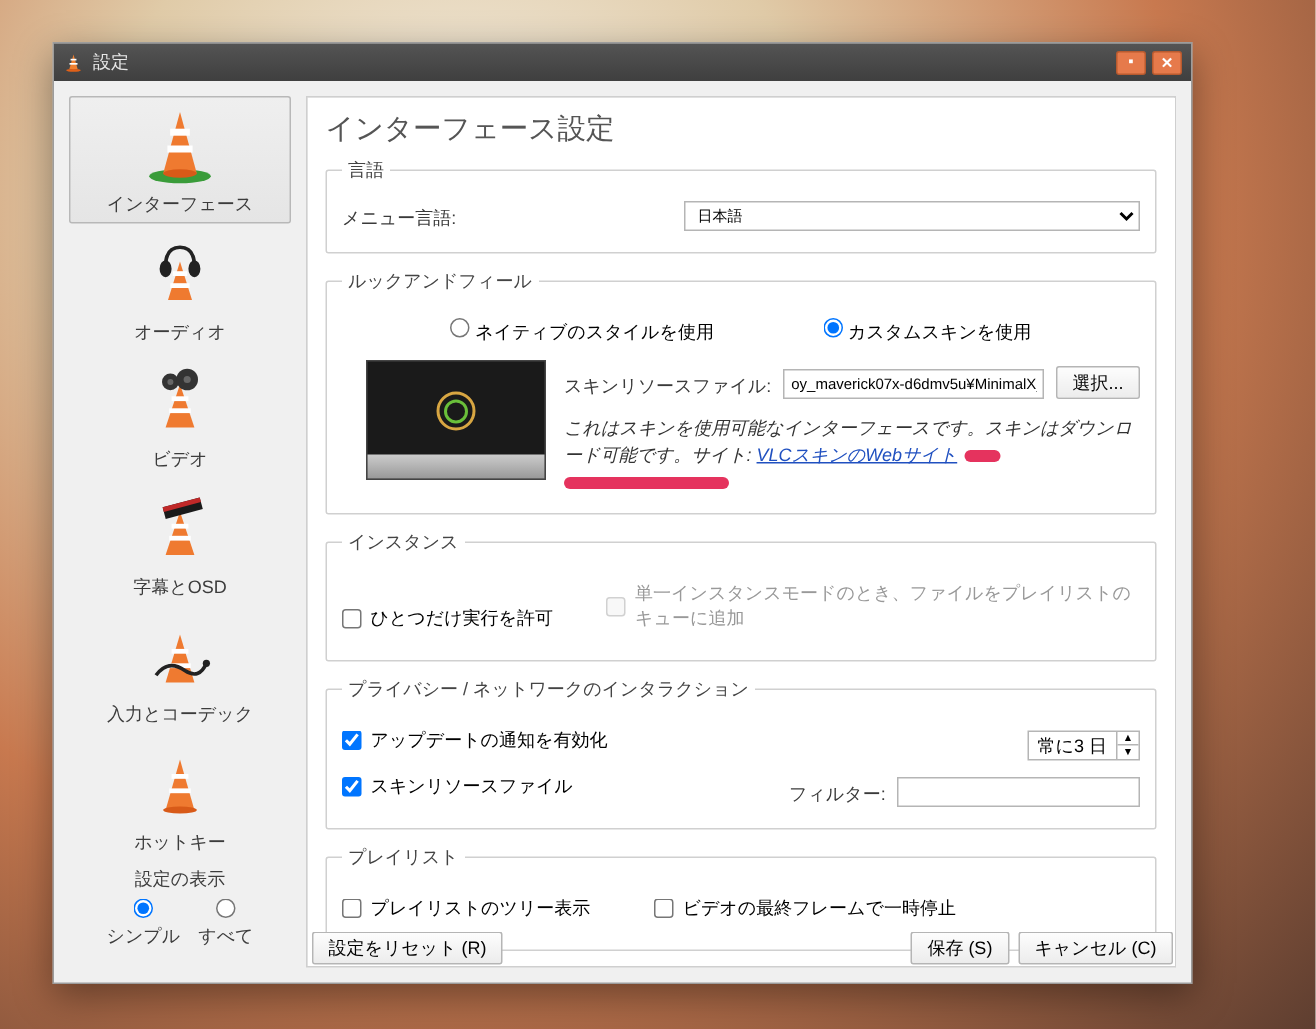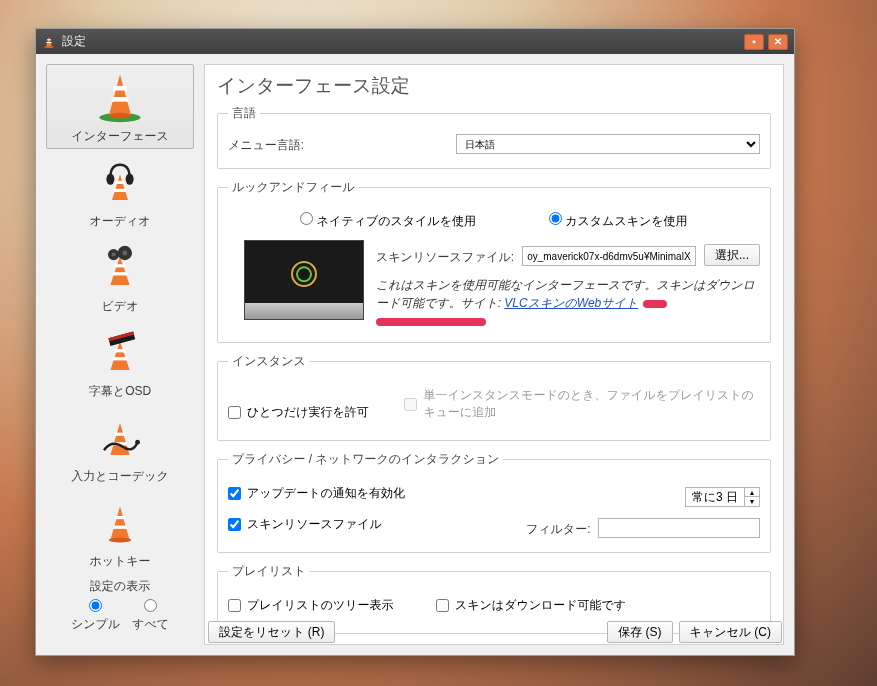--- a/index.html
+++ b/index.html
@@ -358,21 +358,21 @@
 
       <fieldset>
         <legend>プレイリスト</legend>
         <div class="row">
           <label class="checkbox-row" style="width:200px">
               <input type="checkbox" style=""> 
               <span>プレイリストのツリー表示</span>
             </label>
           <label class="checkbox-row">
               <input type="checkbox" style=""> 
-              <span>スキンはダウンロード可能です</span>
+              <span>ビデオの最終フレームで一時停止</span>
             </label>
         </div>
 
       </fieldset>
     </div>
   </div>
 
   <div class="footer">
     <button class="btn">設定をリセット (R)</button>
     <div class="spacer"></div>

